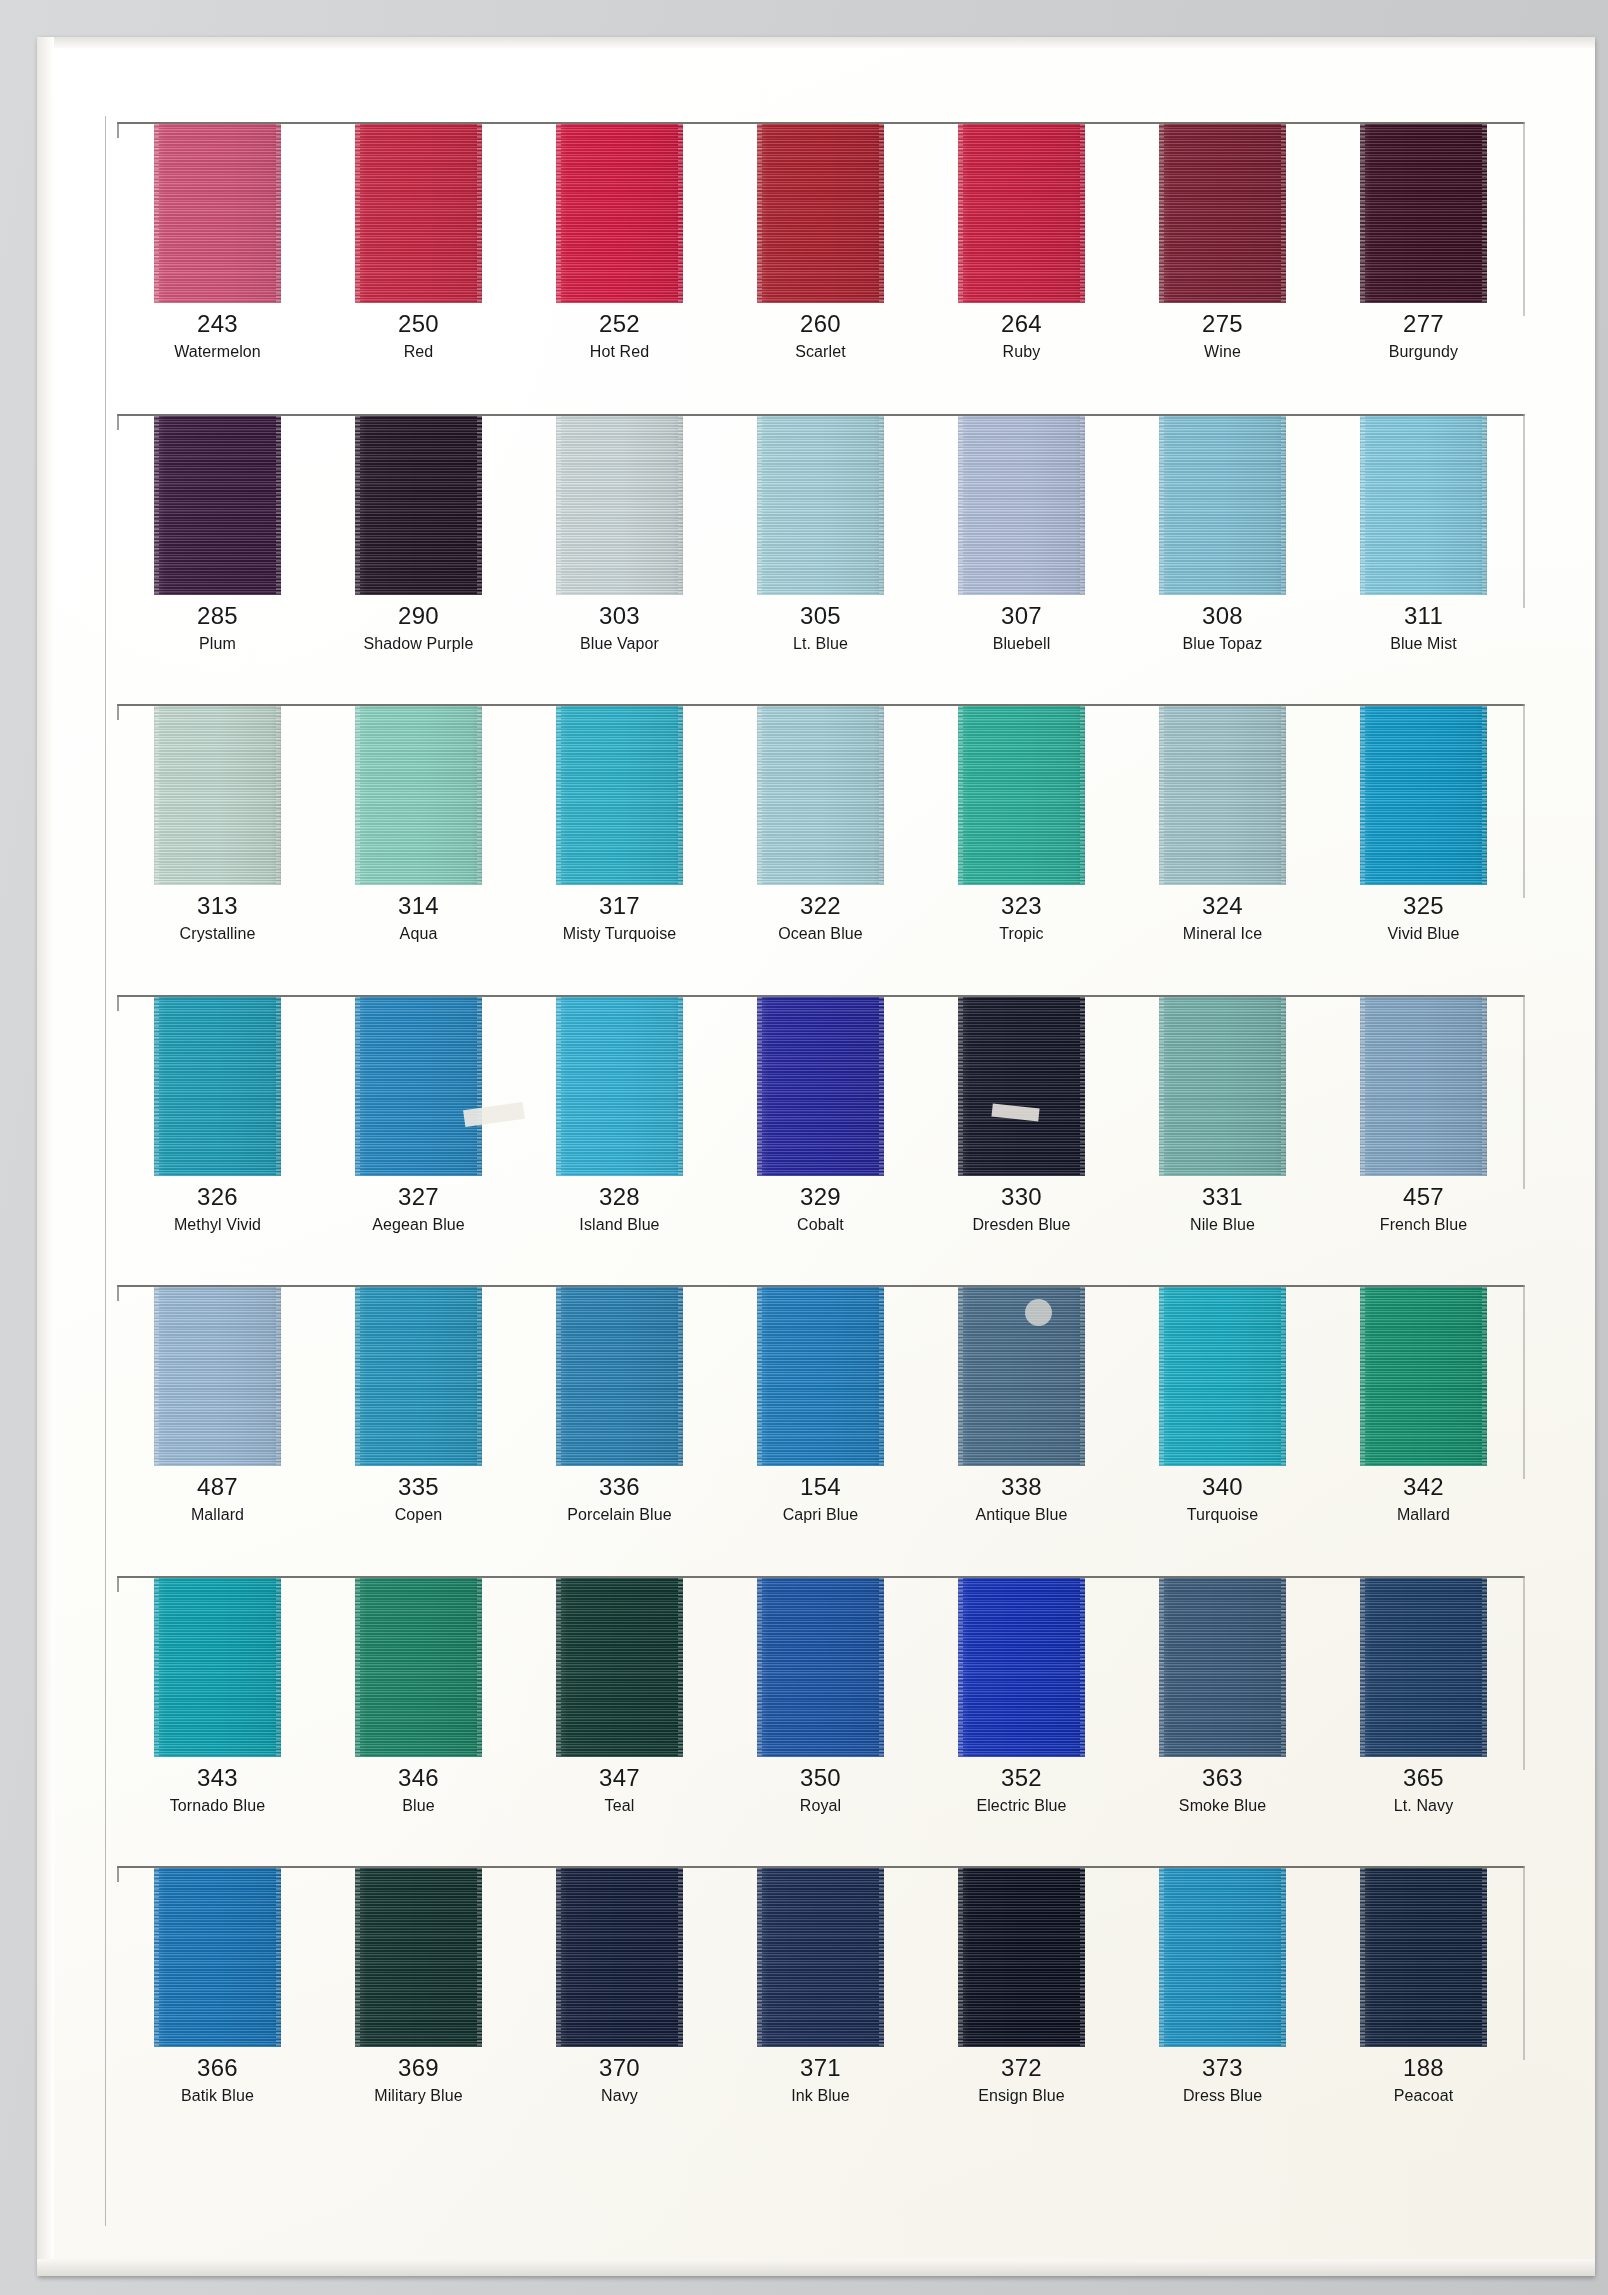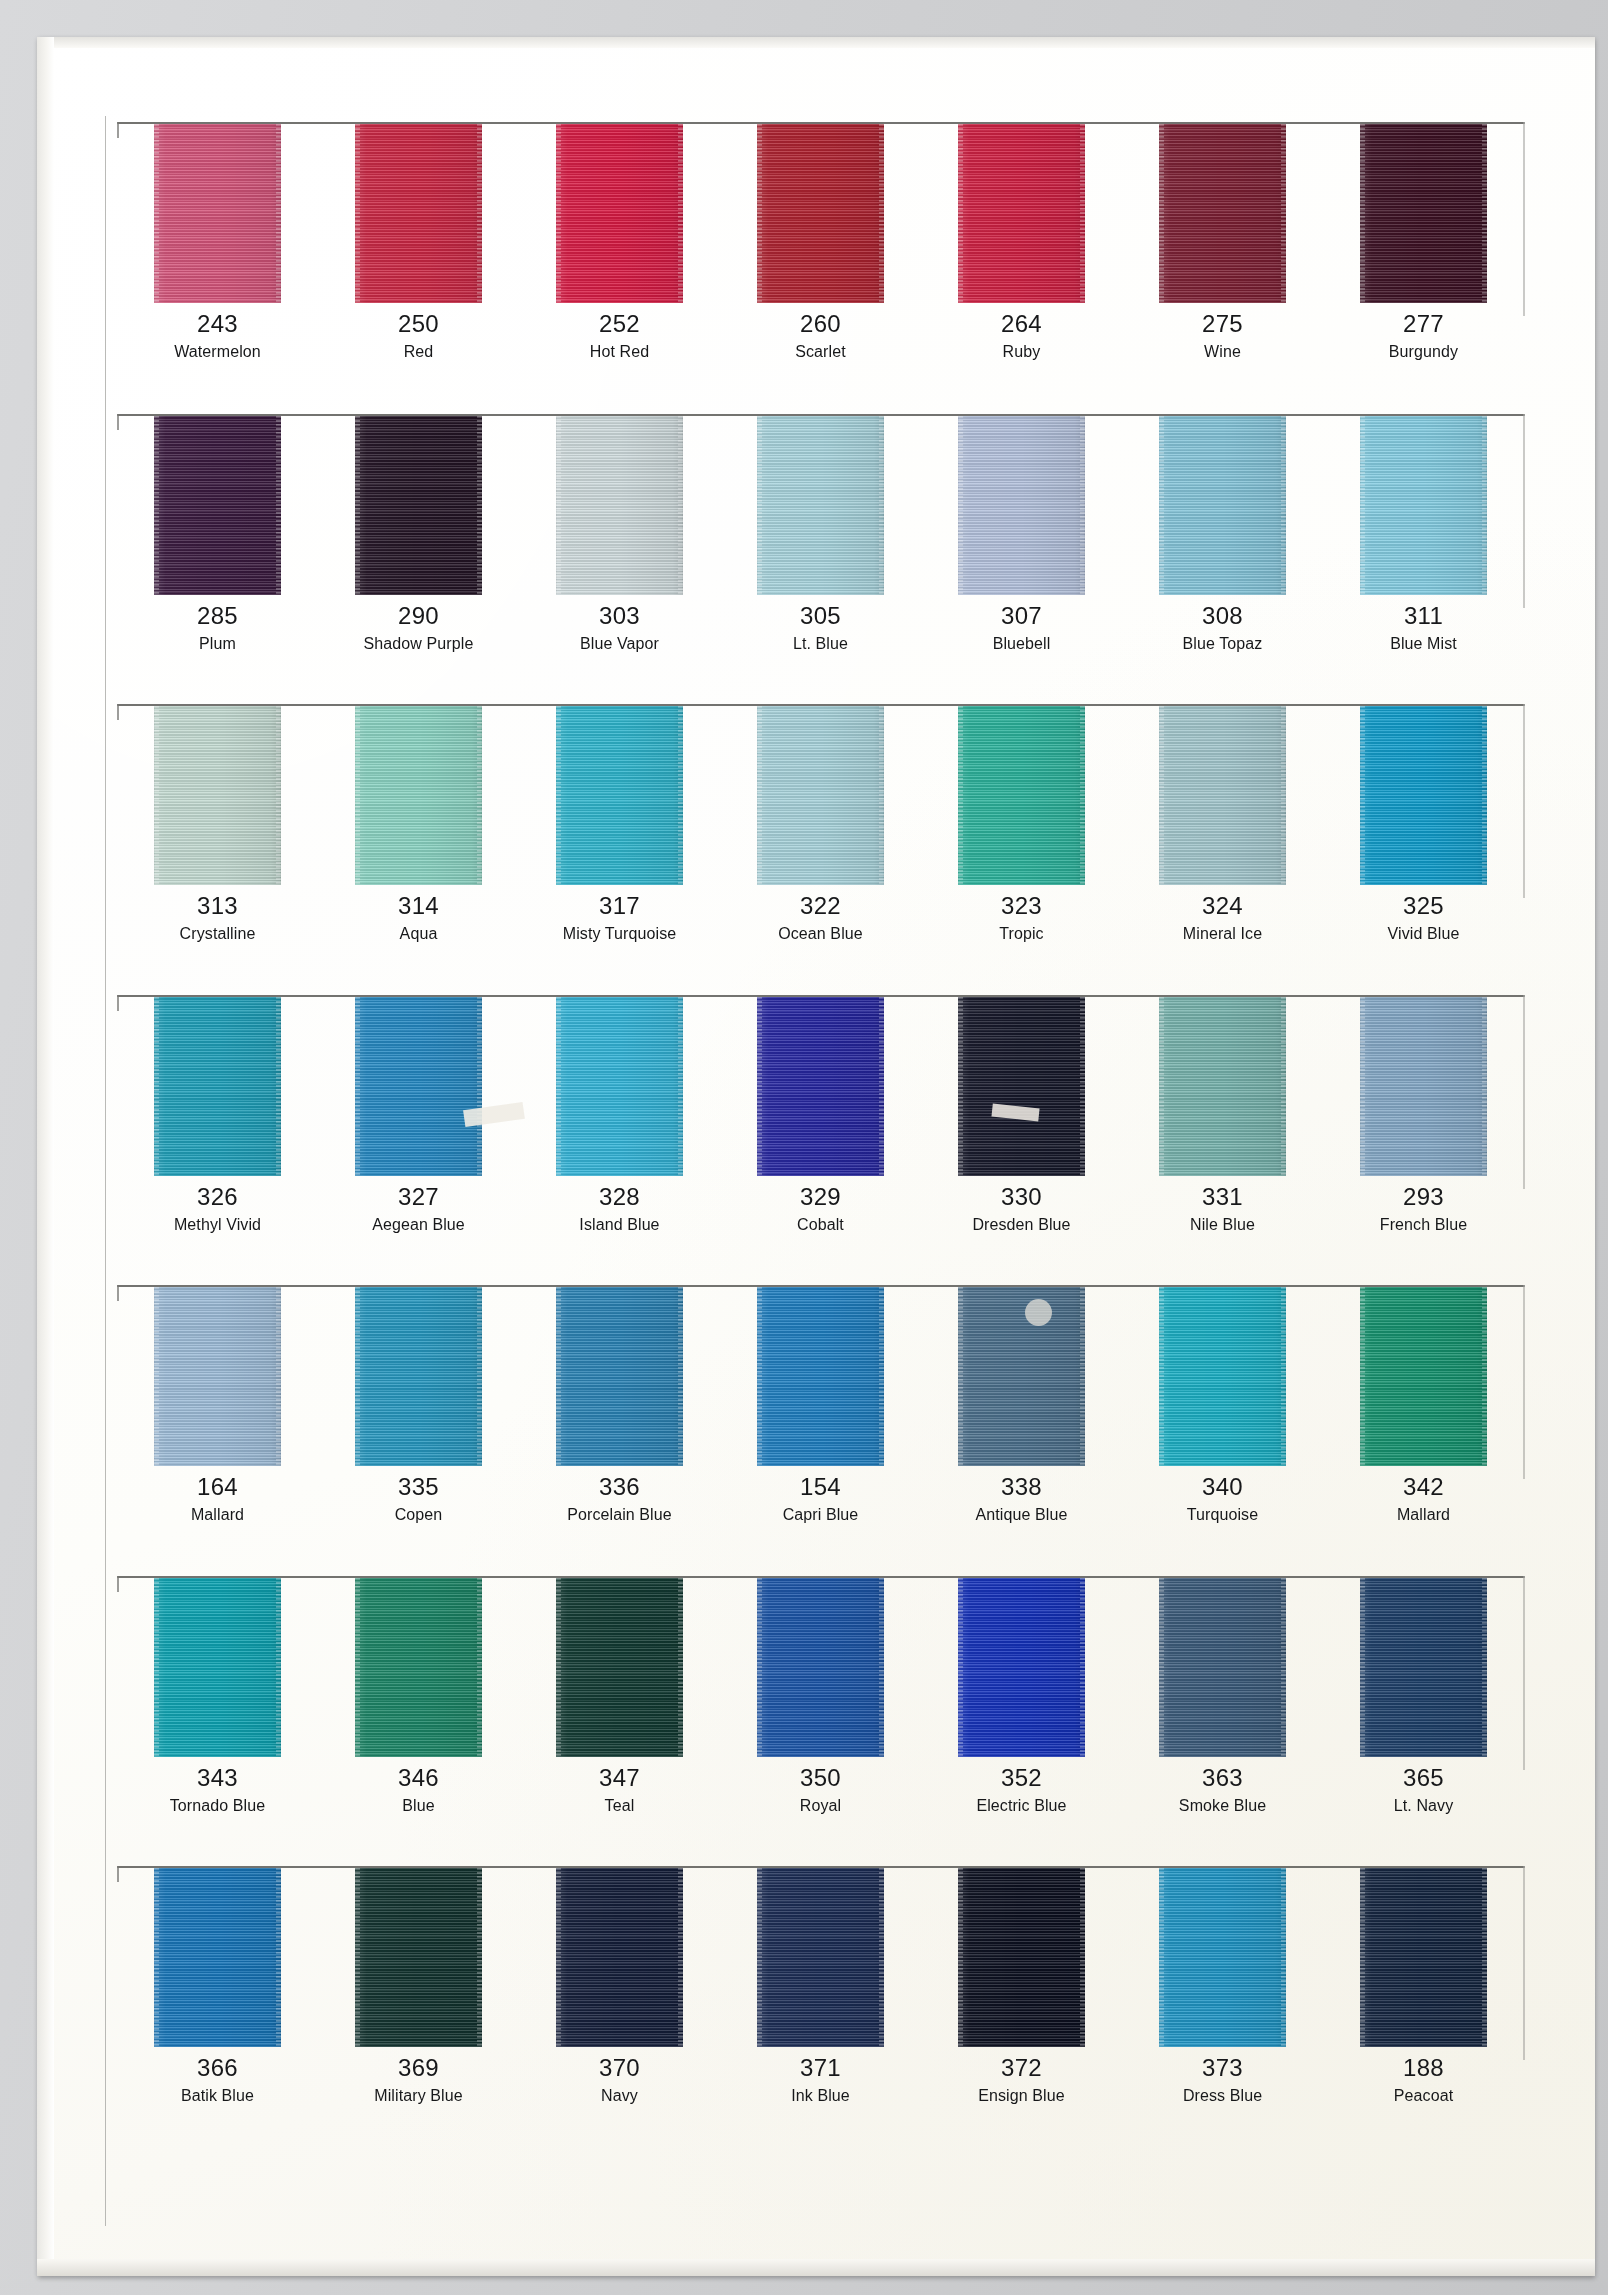--- a/index.html
+++ b/index.html
@@ -473,21 +473,21 @@
             </div>
             <div class="label-cell">
               <div class="code">330</div>
               <div class="name">Dresden Blue</div>
             </div>
             <div class="label-cell">
               <div class="code">331</div>
               <div class="name">Nile Blue</div>
             </div>
             <div class="label-cell">
-              <div class="code">293</div>
+              <div class="code">457</div>
               <div class="name">French Blue</div>
             </div>
           </div>
         </div>
         <div class="row" style="top: 1248px;">
           <div class="strip-line"></div>
           <div class="cells">
             <div class="cell">
               <div class="swatch-wrap">
                 <div class="swatch" title="Bluebird" style="background-color: rgb(157, 188, 216);"></div>
@@ -519,21 +519,21 @@
               </div>
             </div>
             <div class="cell">
               <div class="swatch-wrap">
                 <div class="swatch" title="Mallard" style="background-color: rgb(20, 146, 110);"></div>
               </div>
             </div>
           </div>
           <div class="labels">
             <div class="label-cell">
-              <div class="code">164</div>
+              <div class="code">487</div>
               <div class="name">Mallard</div>
             </div>
             <div class="label-cell">
               <div class="code">335</div>
               <div class="name">Copen</div>
             </div>
             <div class="label-cell">
               <div class="code">336</div>
               <div class="name">Porcelain Blue</div>
             </div>

